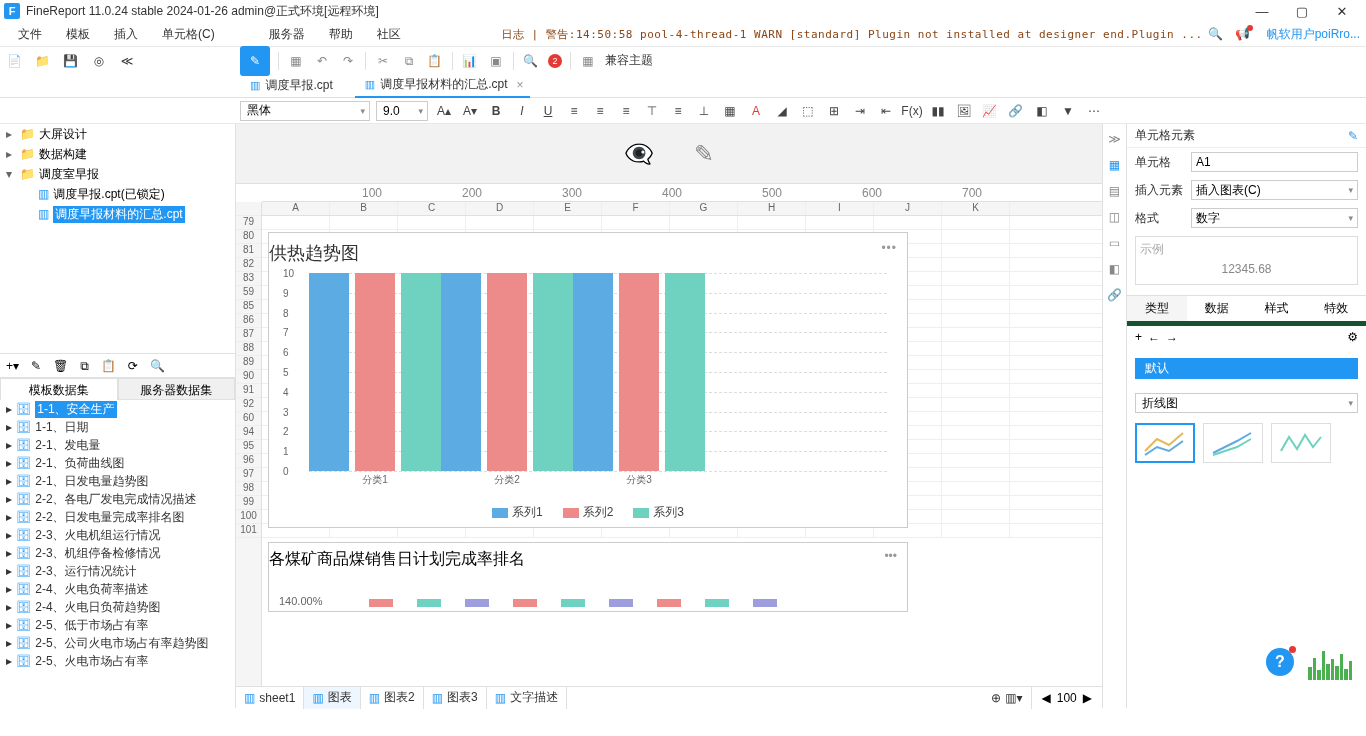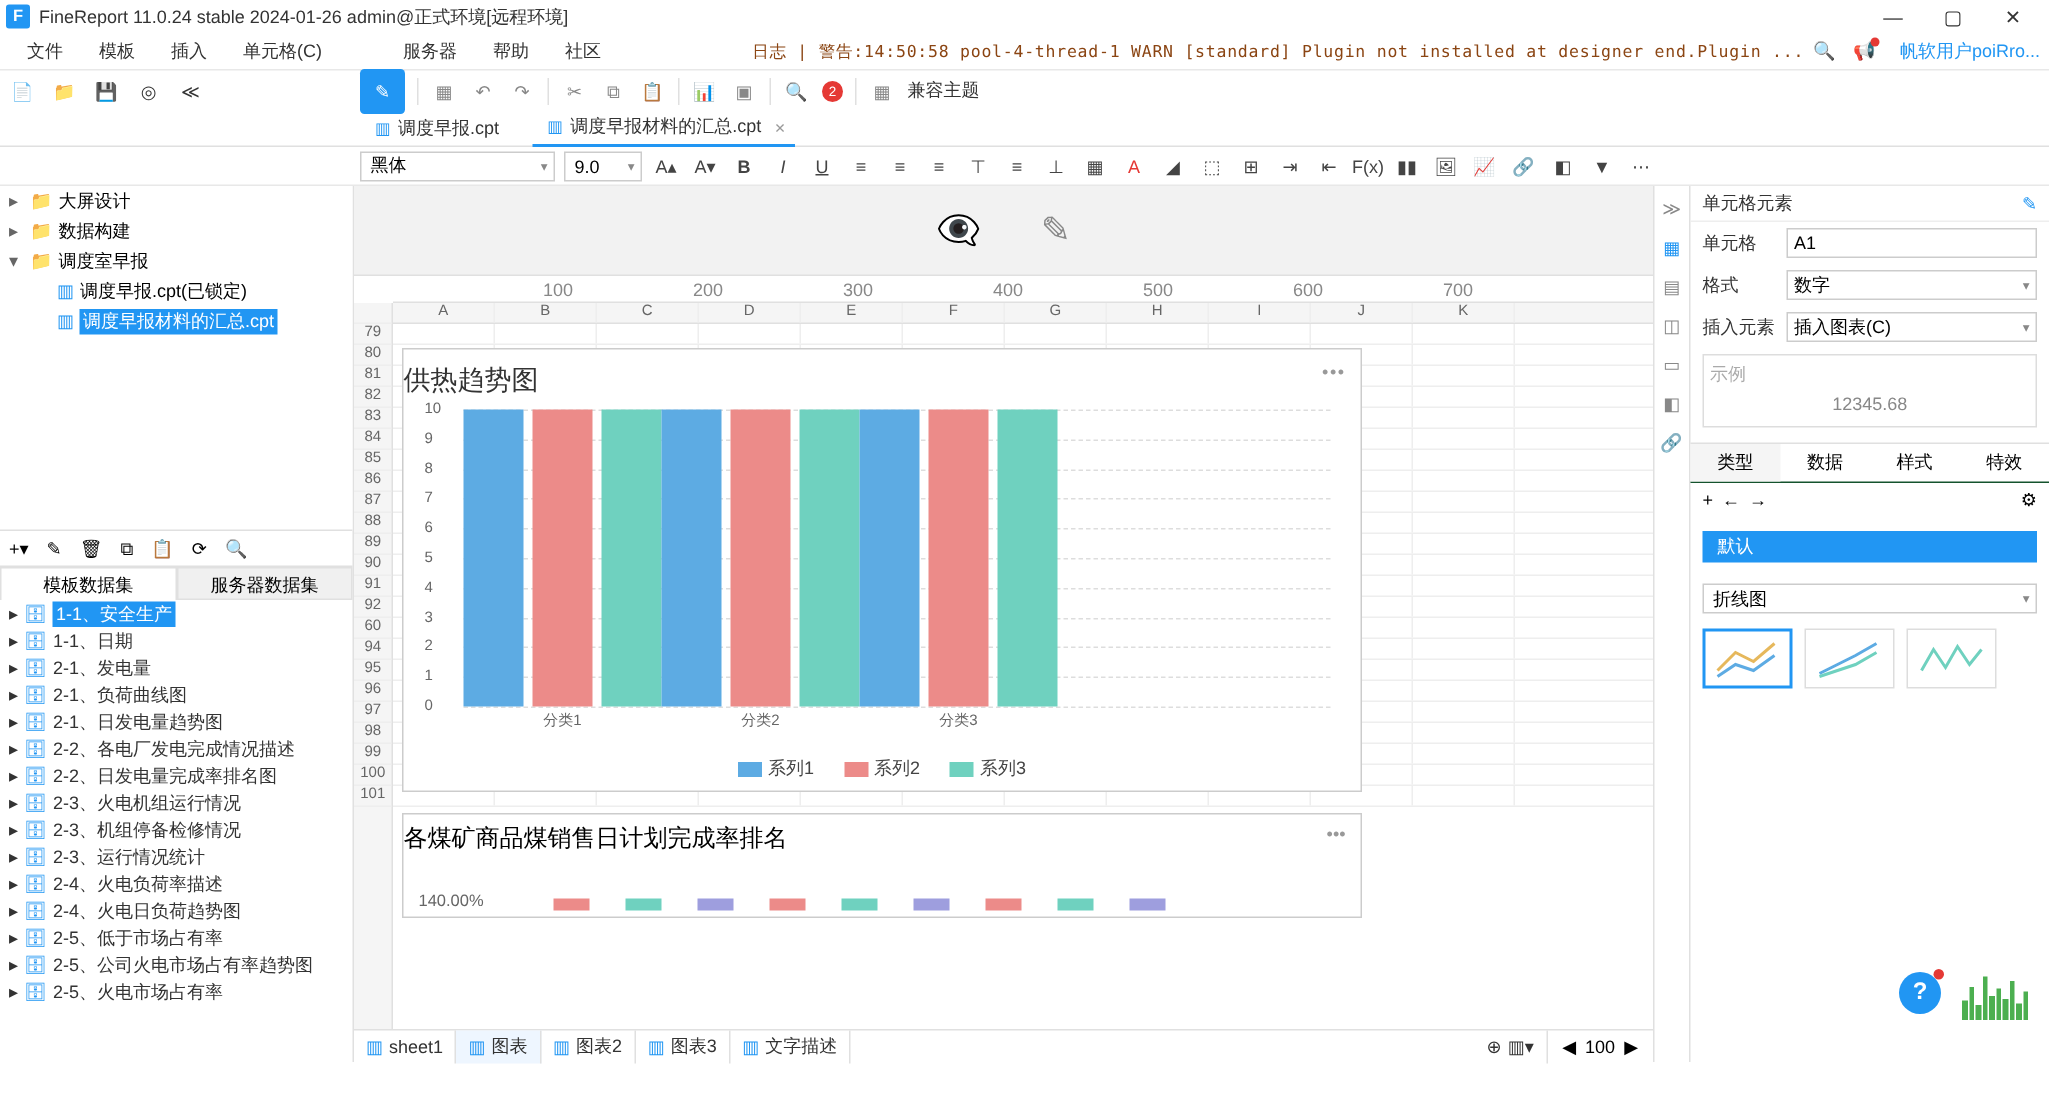--- a/index.html
+++ b/index.html
@@ -92,21 +92,21 @@
 .sheet-tabs .zoom { display:flex; align-items:center; gap:6px; padding:0 10px;}
 .right-strip { width:24px; background:#fff; border-left:1px solid #e0e0e0; display:flex; flex-direction:column; align-items:center; gap:12px; padding-top:8px;}
 .right-strip div { color:#888;}
 .right-panel { width:240px; border-left:1px solid #e0e0e0; display:flex; flex-direction:column; background:#fff;}
 .rp-title { height:24px; display:flex; align-items:center; padding:0 8px; color:#333; border-bottom:1px solid #eee; justify-content:space-between;}
 .rp-row { display:flex; align-items:center; padding:4px 8px; gap:6px;}
 .rp-row label { width:50px; color:#333;}
 .rp-row input, .rp-row .combo { flex:1; height:20px; border:1px solid #ccc; padding:0 4px;}
 .rp-example { border:1px solid #ddd; margin:4px 8px; padding:4px; color:#aaa;}
 .rp-example .val { text-align:center; color:#888; padding:4px;}
-.chart-tabs { display:flex; border-top:1px solid #e0e0e0; border-bottom:1px solid #14532d; margin-top:6px;}
+.chart-tabs { display:flex; border-top:1px solid #e0e0e0; border-bottom:5px solid #14532d; margin-top:6px;}
 .chart-tabs div { flex:1; text-align:center; padding:4px 0;}
 .chart-tabs .active { background:#f5f5f5;}
 .chart-ops { display:flex; align-items:center; padding:4px 8px; gap:8px; justify-content:space-between;}
 .chart-ops .lft { display:flex; gap:6px;}
 .chart-default { background:#2196F3; color:#fff; padding:2px 10px; margin:10px 8px; display:inline-block;}
 .chart-type-sel { margin:4px 8px;}
 .chart-variants { display:flex; gap:8px; padding:6px 8px;}
 .chart-variants div { width:60px; height:40px; border:1px solid #ddd; display:flex; align-items:center; justify-content:center;}
 .chart-variants .sel { border:2px solid #2196F3;}
 .svgline { width:44px; height:28px; }
@@ -353,21 +353,21 @@
       <span style="left:700px">700</span>
     </div>
     <div class="grid-area">
       <div class="rownums" id="rownums">
           <div style="height: 14px;"></div>
           <div>79</div>
           <div>80</div>
           <div>81</div>
           <div>82</div>
           <div>83</div>
-          <div>84</div>
+          <div>59</div>
           <div>85</div>
           <div>86</div>
           <div>87</div>
           <div>88</div>
           <div>89</div>
           <div>90</div>
           <div>91</div>
           <div>92</div>
           <div>60</div>
           <div>94</div>
@@ -799,26 +799,26 @@
   <div class="right-panel">
     <div class="rp-title">
       <span>单元格元素</span>
       <span style="color:#2196F3">✎</span>
     </div>
     <div class="rp-row">
       <label>单元格</label>
       <input value="A1" style="">
     </div>
     <div class="rp-row">
+      <label>插入元素</label>
+      <div class="combo">插入图表(C)</div>
+    </div>
+    <div class="rp-row">
       <label>格式</label>
       <div class="combo">数字</div>
-    </div>
-    <div class="rp-row">
-      <label>插入元素</label>
-      <div class="combo">插入图表(C)</div>
     </div>
     <div class="rp-example">
       <div>示例</div>
       <div class="val">12345.68</div>
     </div>
     <div class="chart-tabs">
       <div class="active">类型</div>
       <div>数据</div>
       <div>样式</div>
       <div>特效</div>

